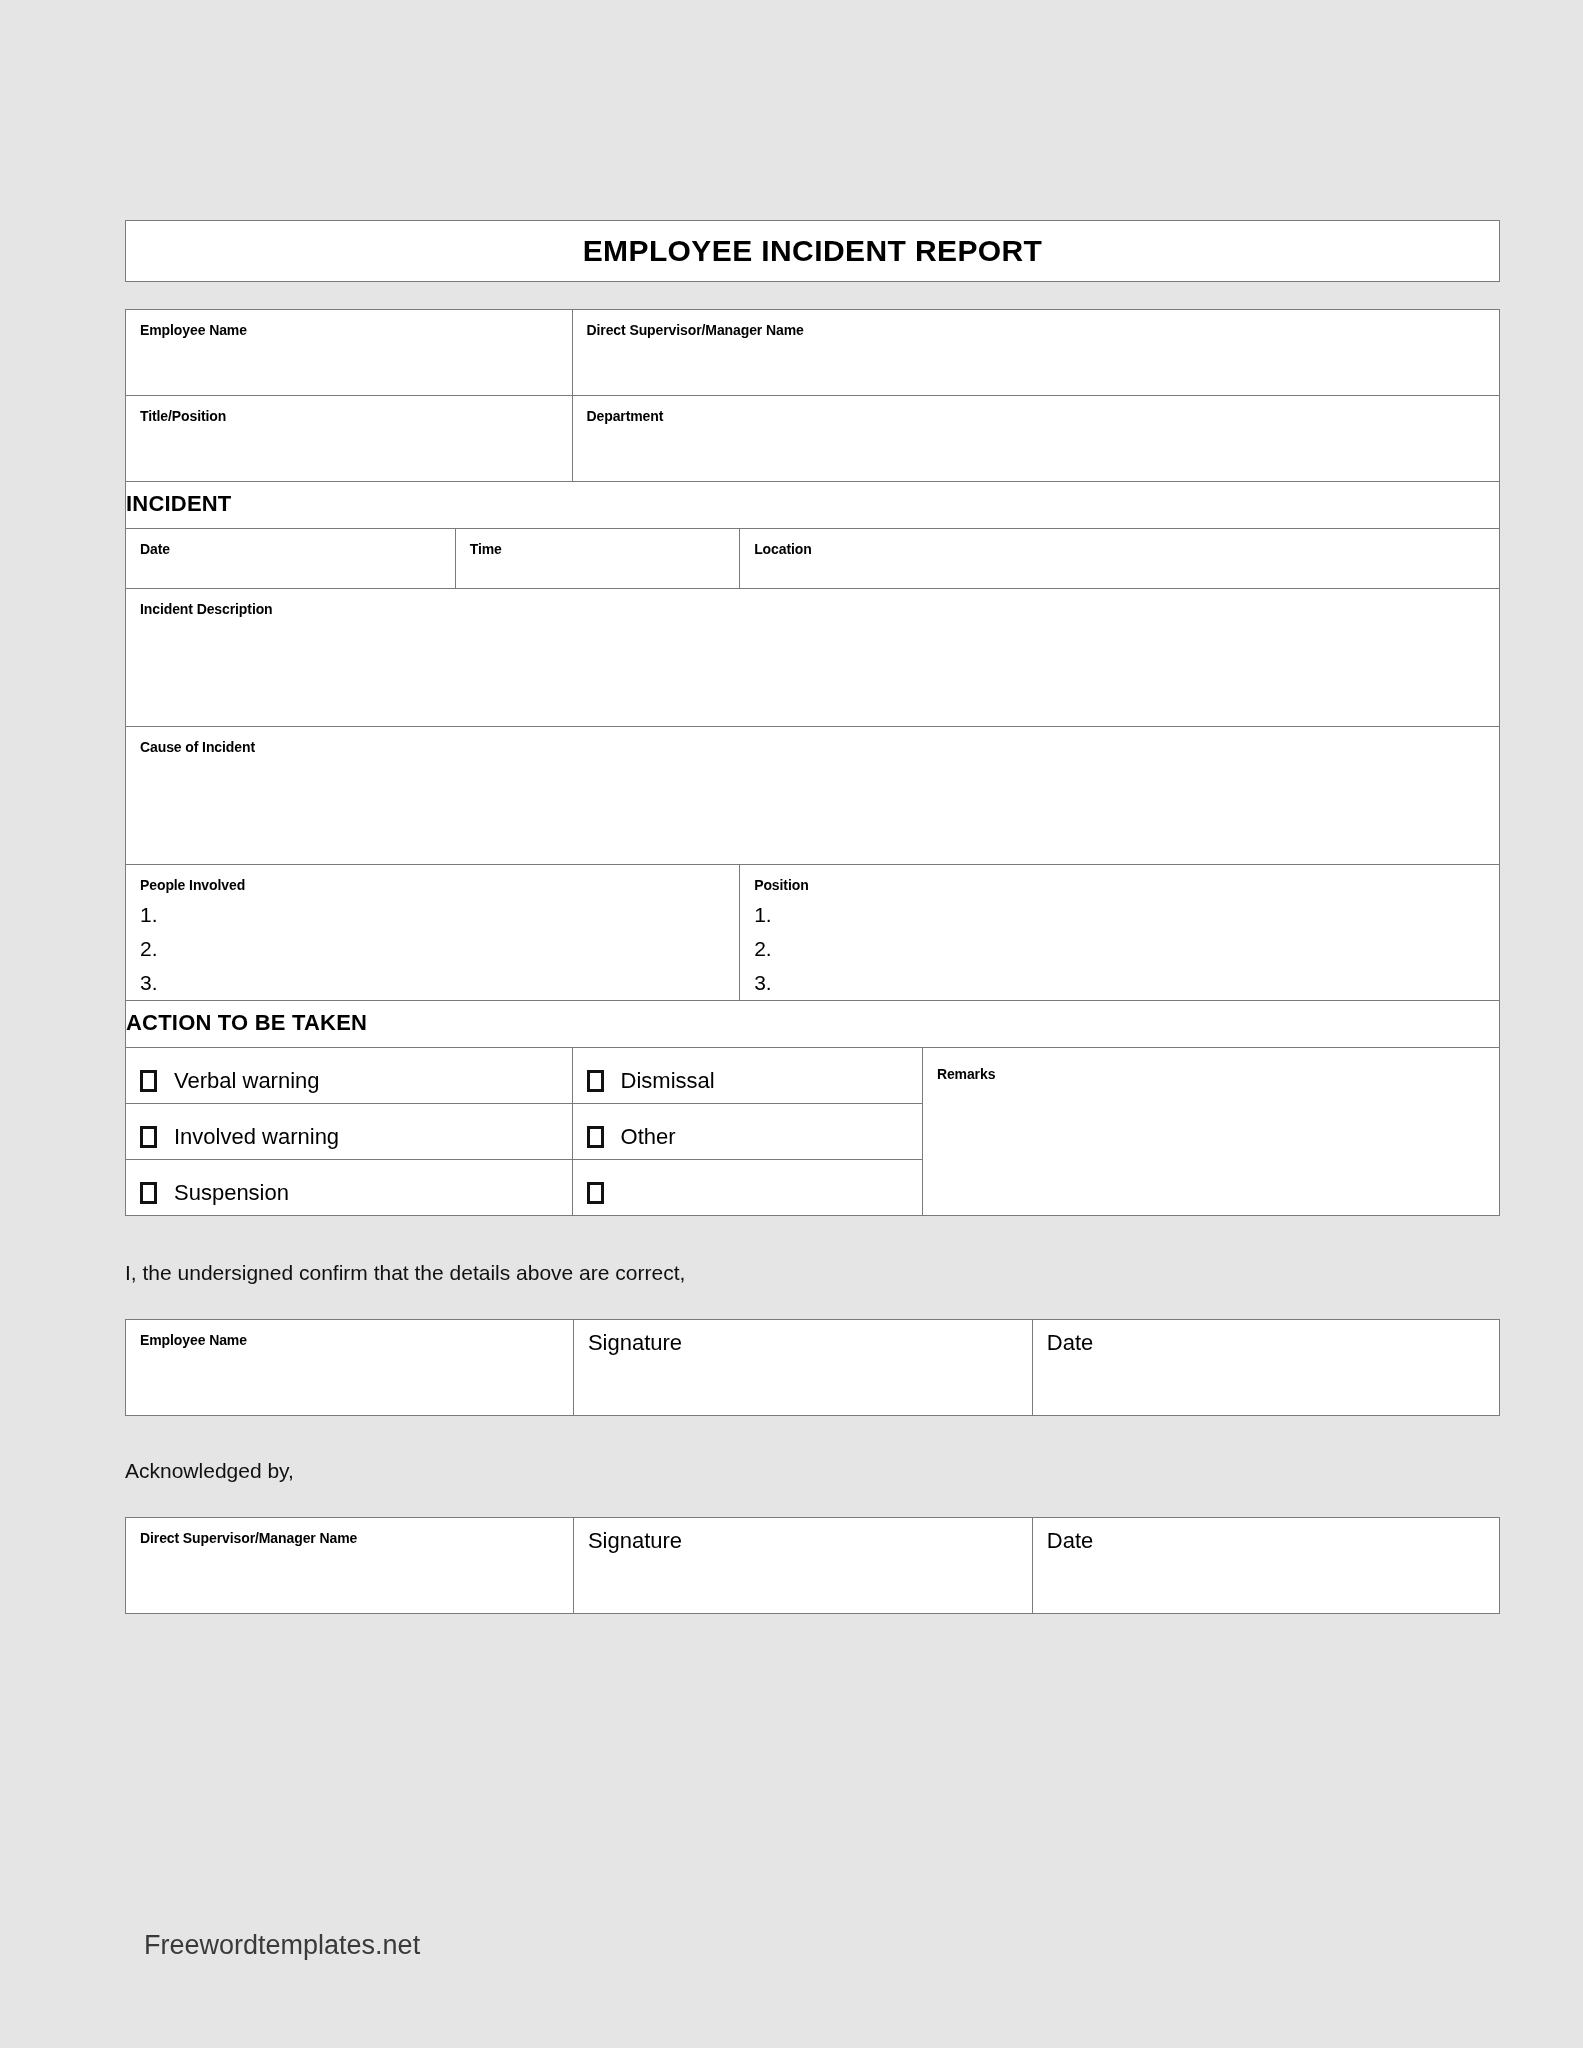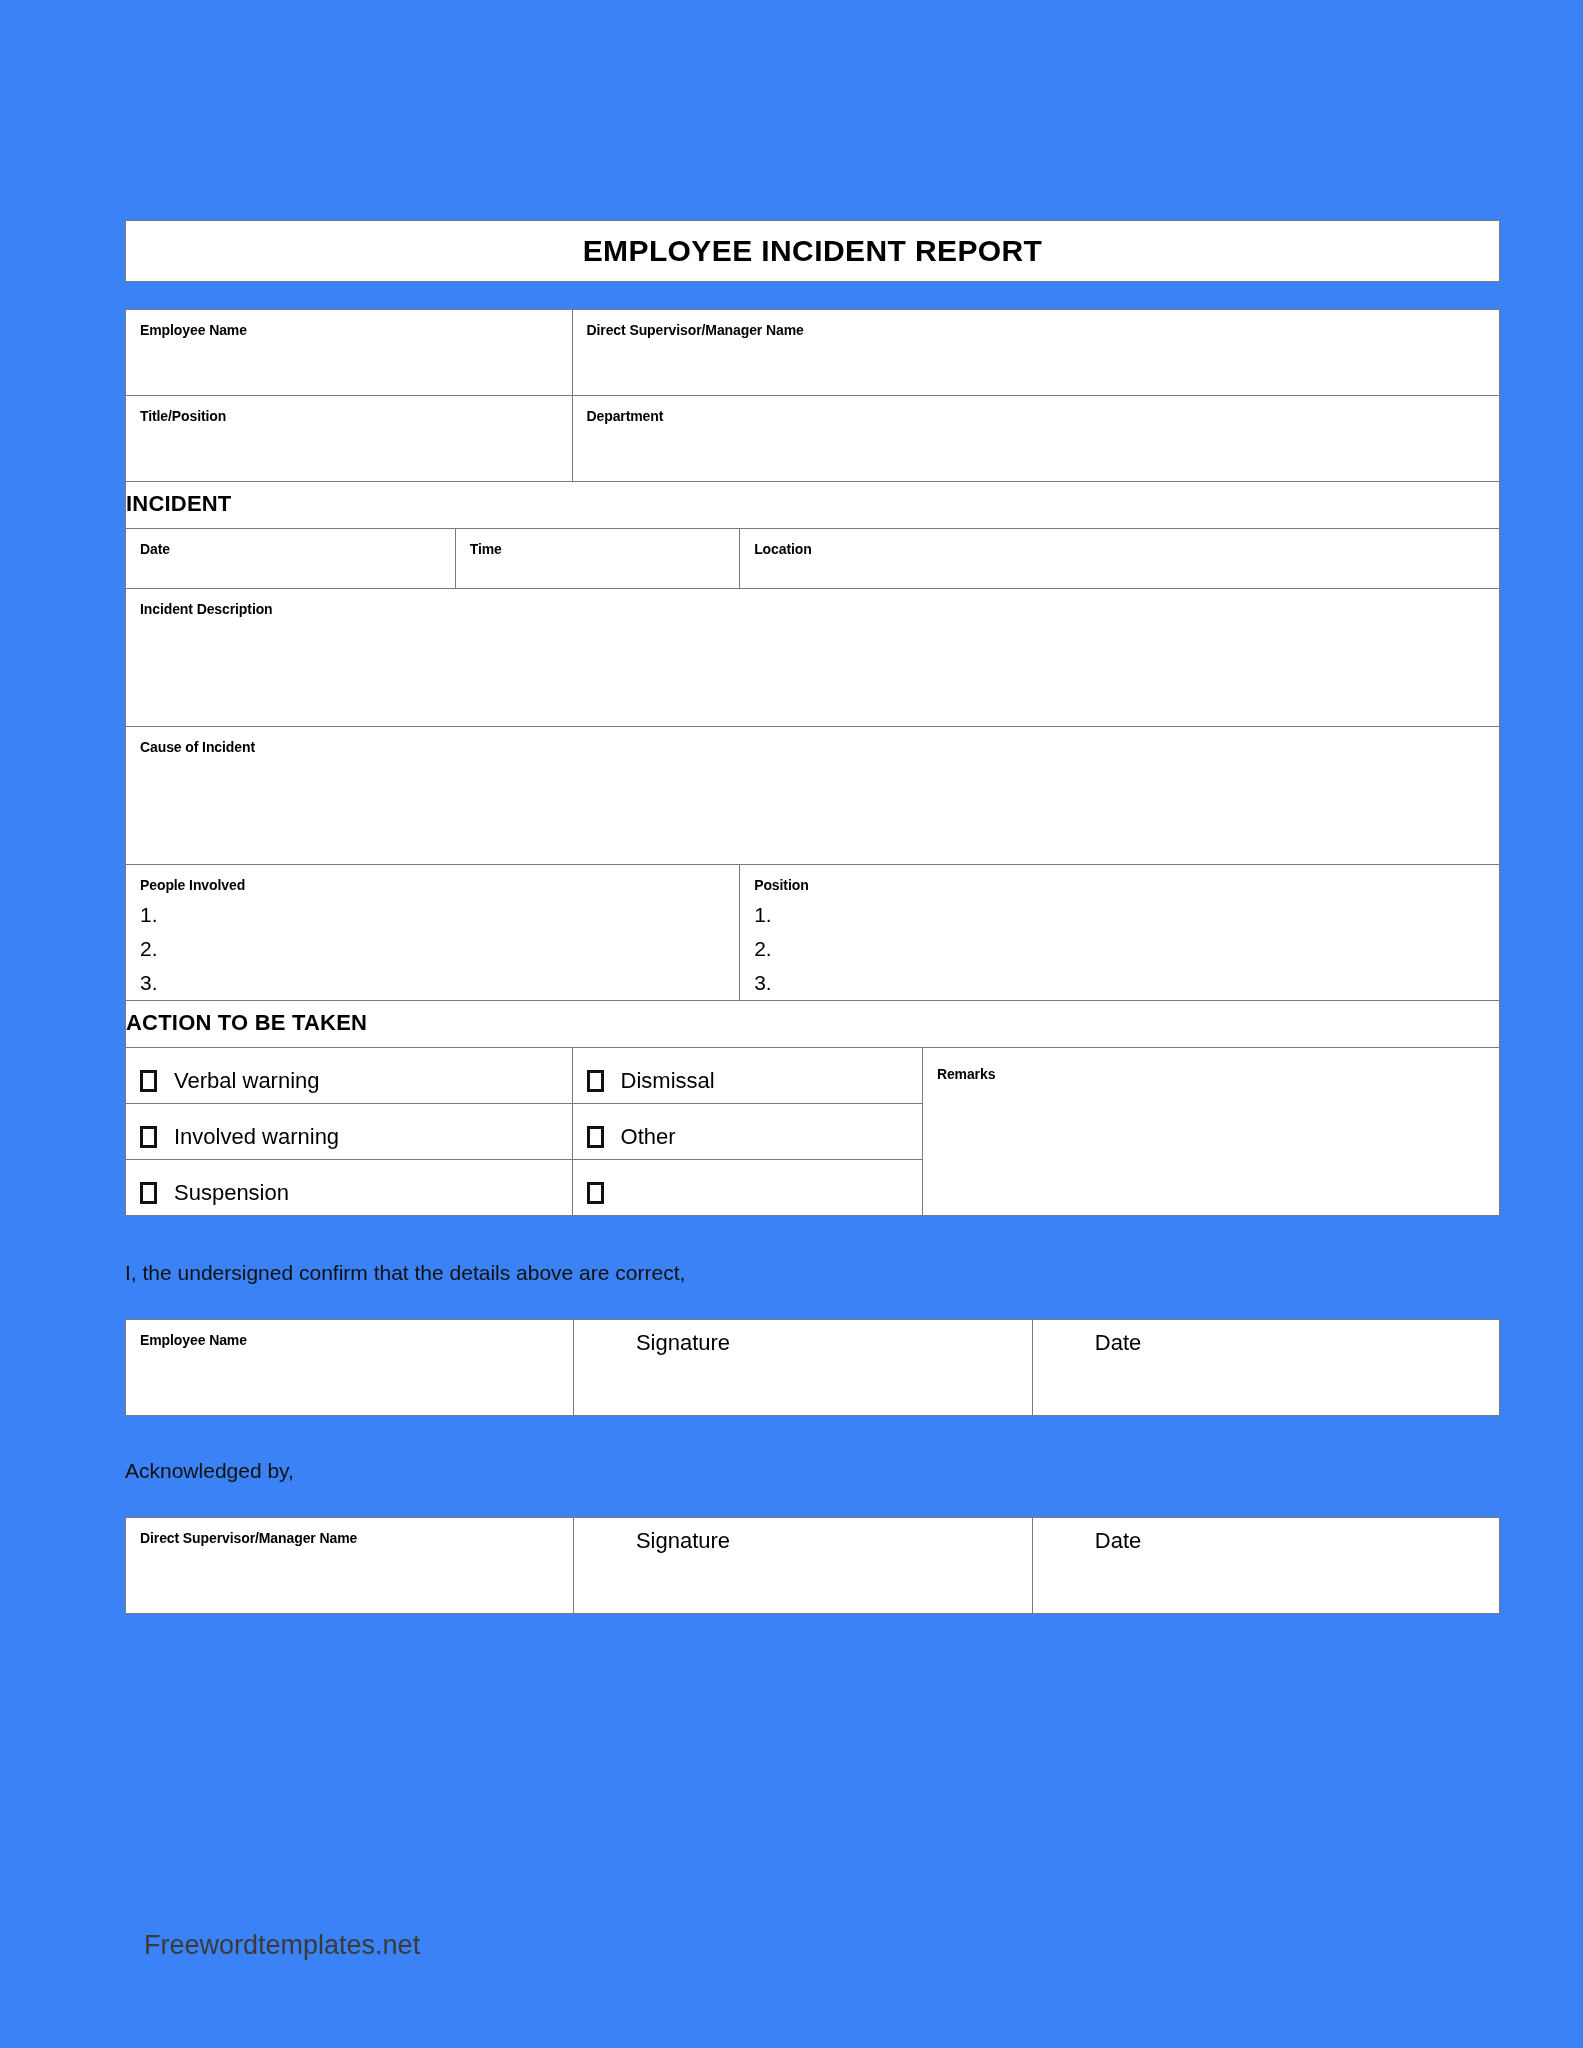--- a/index.html
+++ b/index.html
@@ -12,21 +12,21 @@
     height: 2048px;
     font-family: "Liberation Sans", sans-serif;
     color: #000000;
     -webkit-font-smoothing: antialiased;
   }
 
   .page {
     position: relative;
     width: 1583px;
     height: 2048px;
-    background: #3b82f6;
+    background: #e5e5e5;
     box-sizing: border-box;
   }
 
   .sheet {
     position: absolute;
     left: 125px;
     top: 220px;
     width: 1375px;
   }
 
@@ -48,21 +48,20 @@
     font-size: 14px;
     line-height: 1.05;
     letter-spacing: -0.1px;
     white-space: nowrap;
   }
   .lbl-reg {
     font-weight: normal;
     font-size: 22px;
     line-height: 1.05;
     white-space: nowrap;
-    margin-left: 48px;
   }
 
   
   .title-wrap {
     border: 1.6px solid #7b7b7b;
     height: 62px;
     display: flex;
     align-items: center;
     justify-content: center;
     background: #ffffff;

